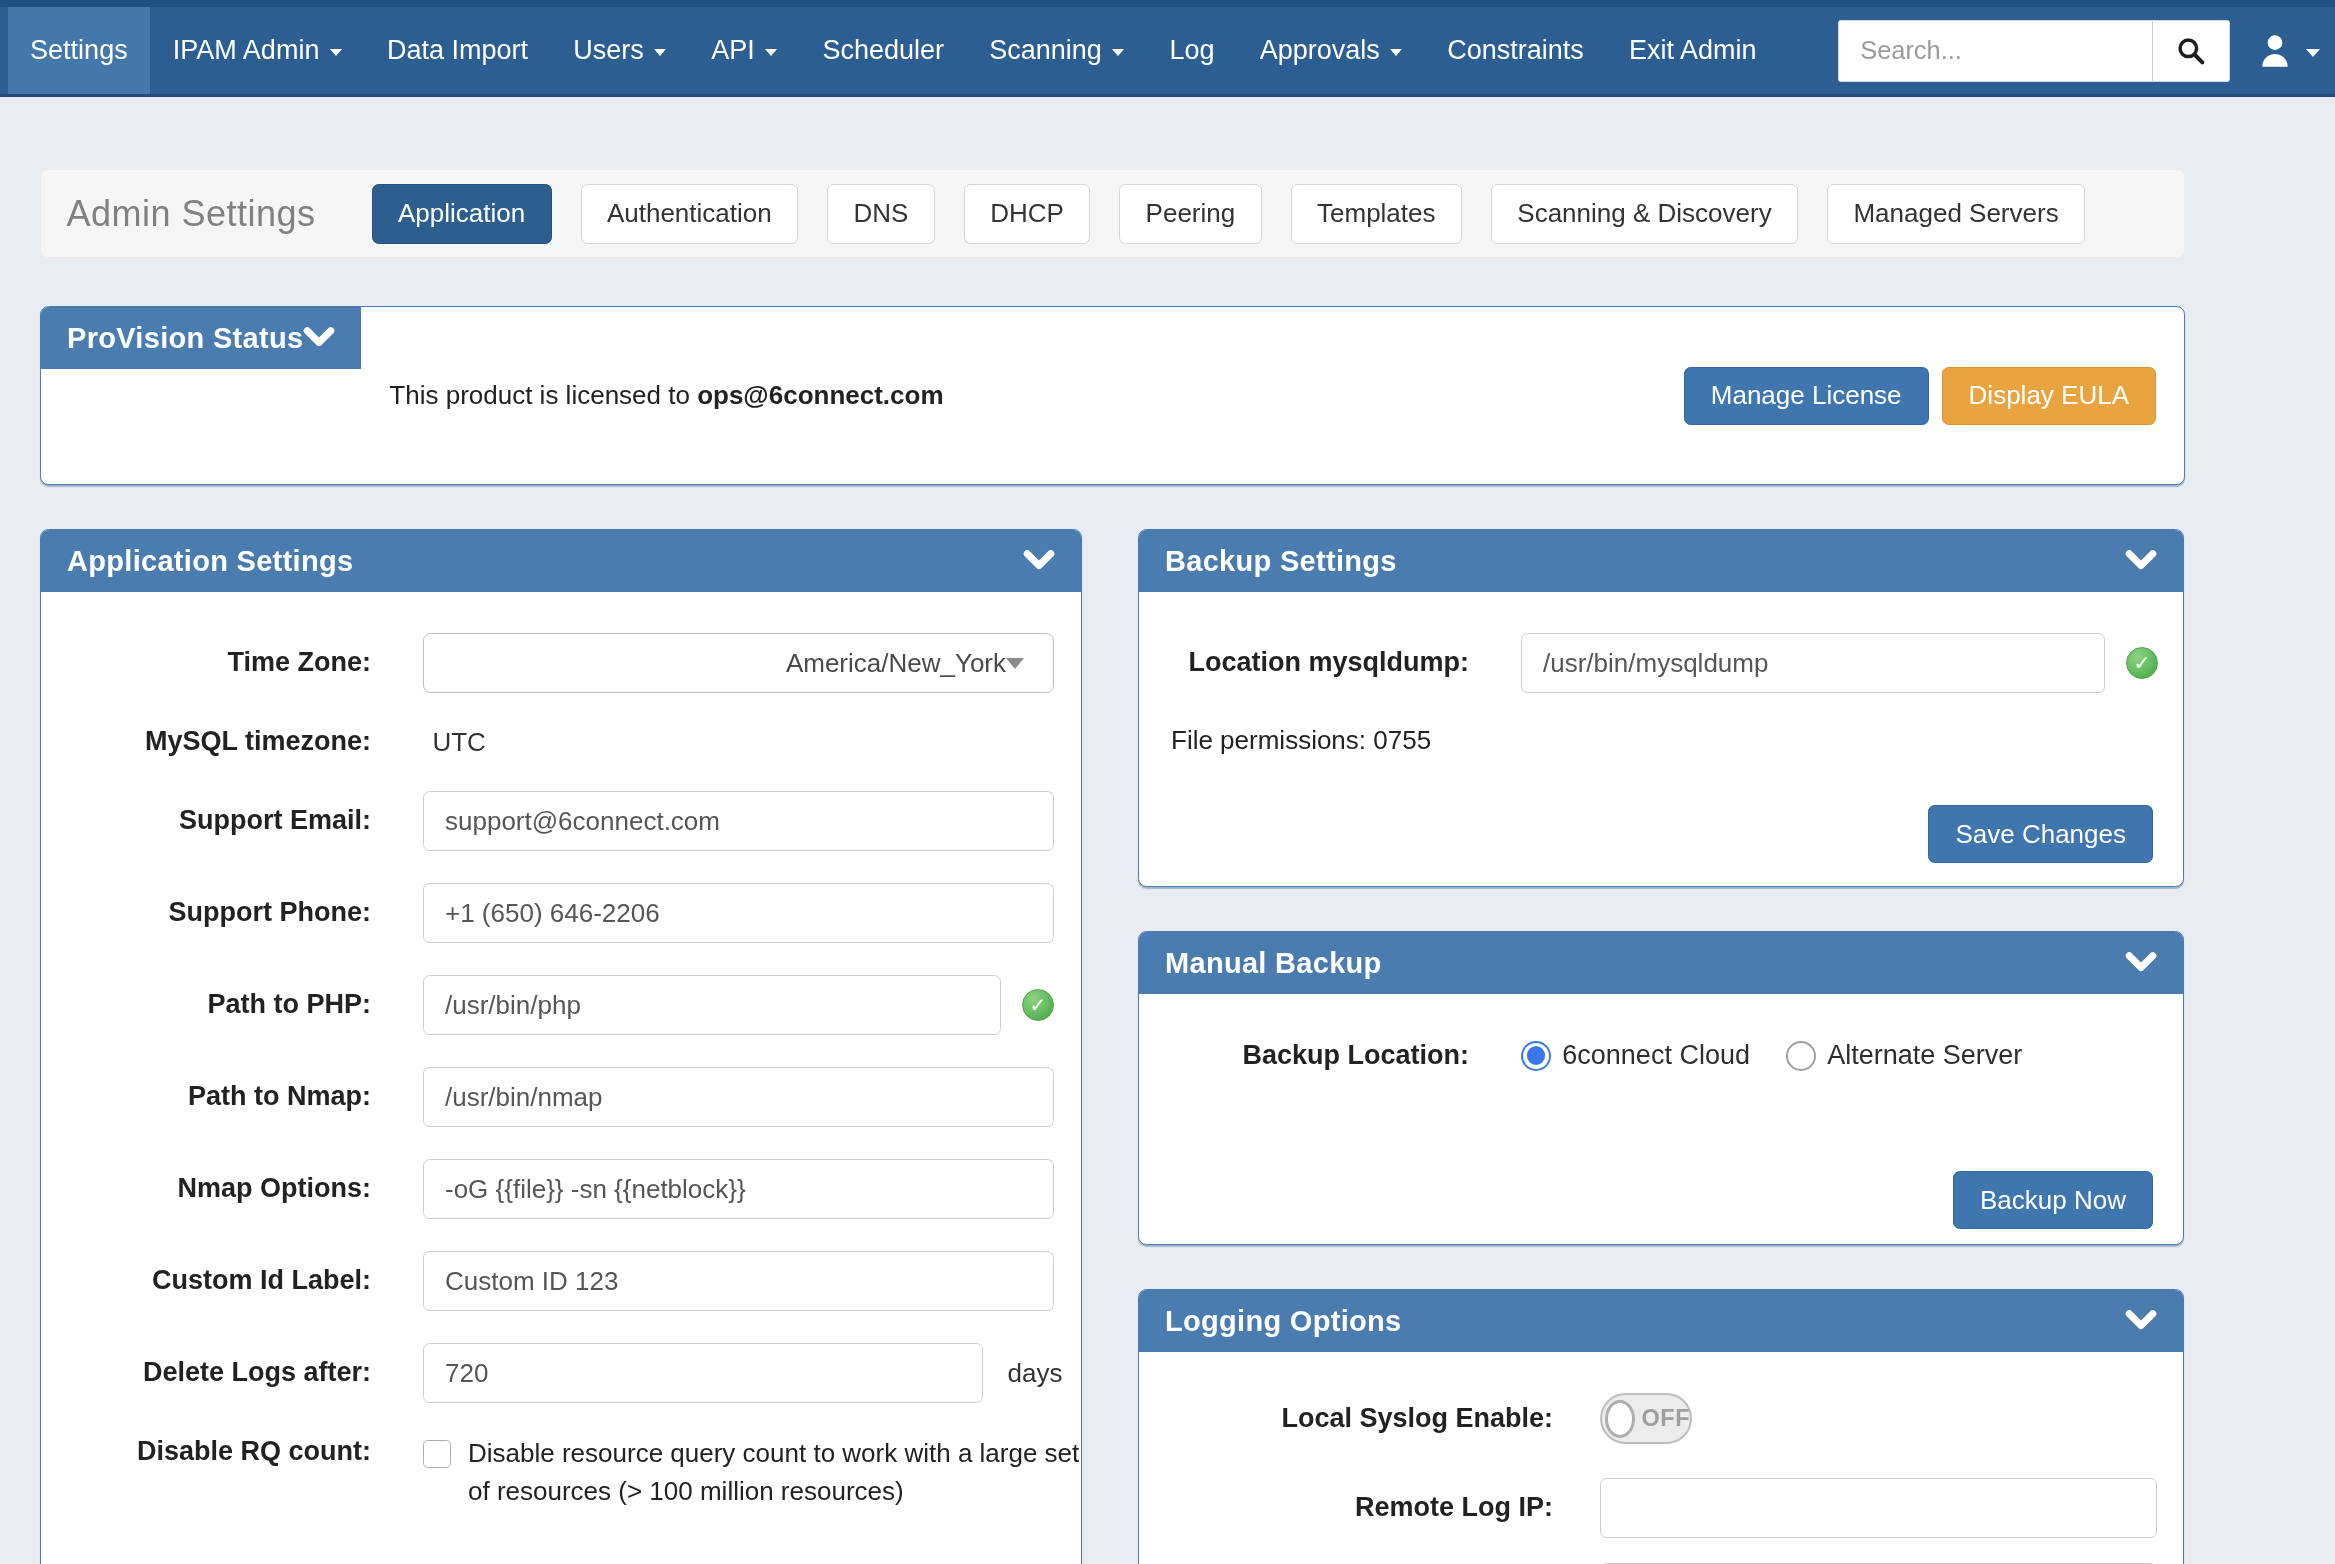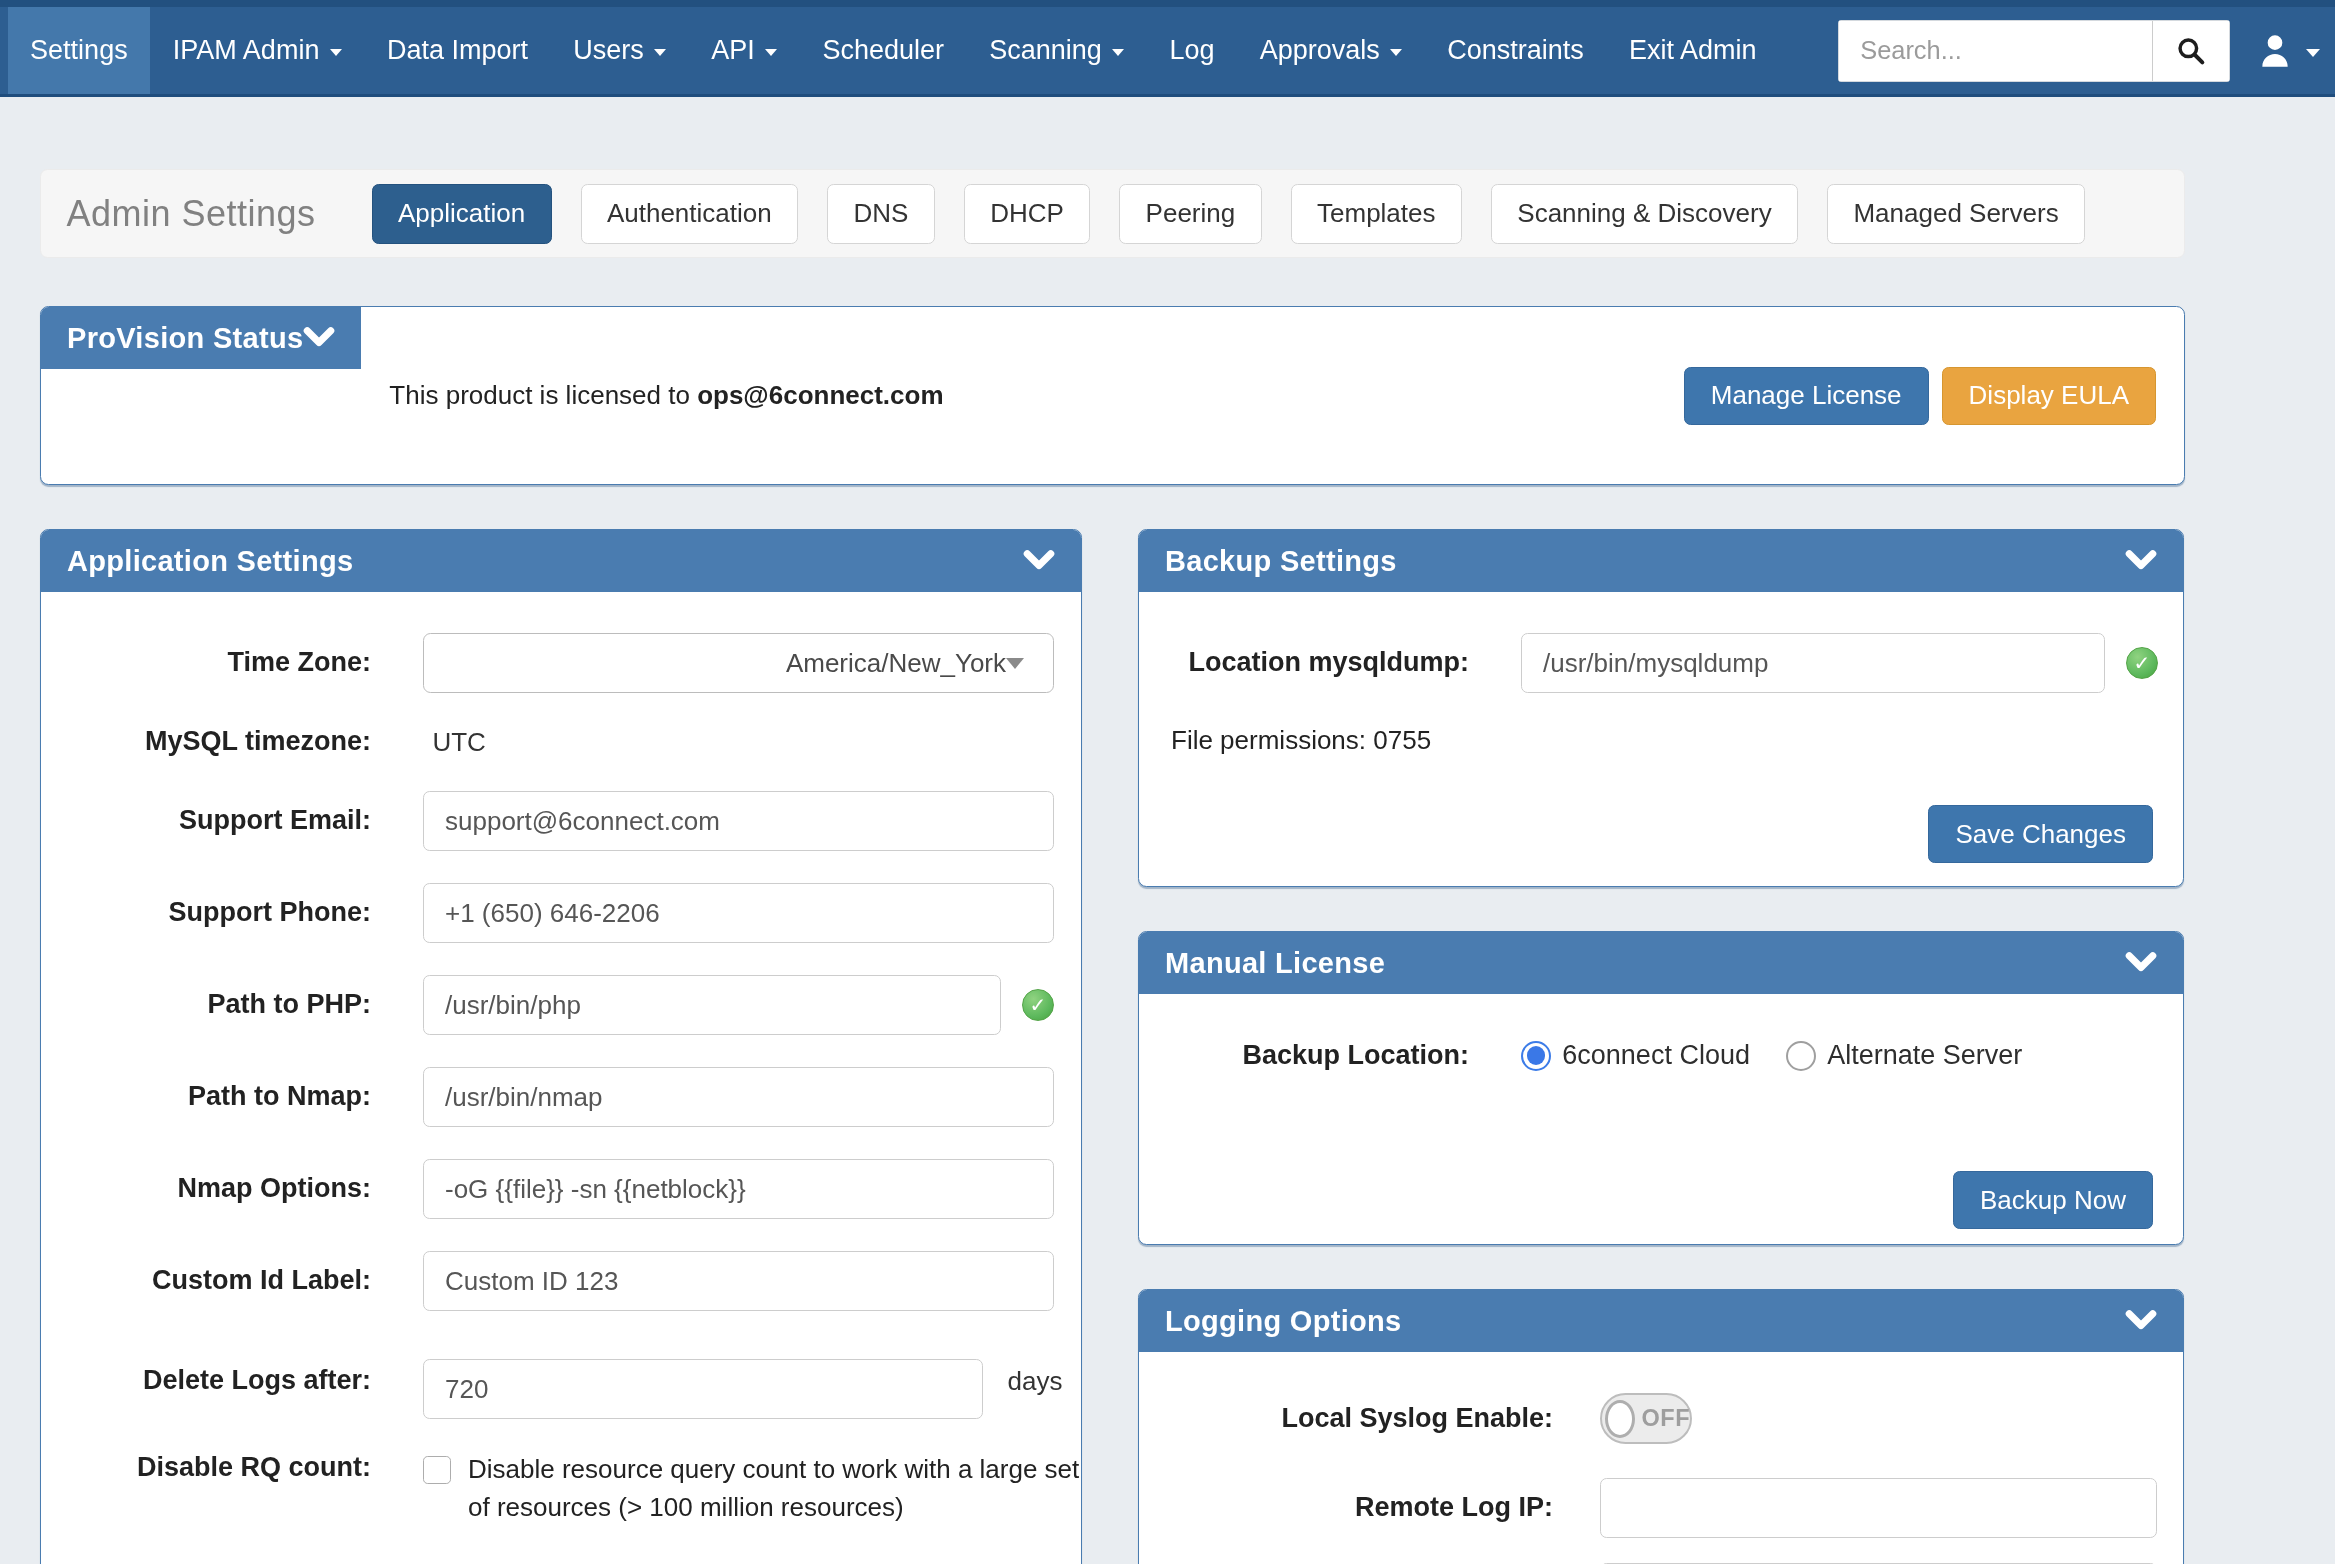--- a/index.html
+++ b/index.html
@@ -49,21 +49,21 @@
   .left-panel{width:1042px;height:1073px;}
   .right-col{width:1046px;display:flex;flex-direction:column;}
   .right-col .panel{width:1046px;}
 
   
   .panel-body{padding-top:41px;}
   .form-row{display:flex;align-items:center;margin:0 0 32px 0;}
   .flabel{width:330px;margin-right:52px;text-align:right;font-size:27px;font-weight:bold;color:#222;flex-shrink:0;line-height:1.25;}
   .tinput{box-sizing:border-box;height:60px;width:631px;border:1.9px solid #cdcdcd;border-radius:6.6px;padding:0 21px;font-size:26px;color:#565656;font-family:inherit;background:#fff;}
   .tinput.narrow{width:578px;}
-  .tinput.short{width:560px;margin-top:16px;}
+  .tinput.short{width:560px;}
   .static-row{min-height:34px;margin-bottom:32px;}
   .static-value{font-size:26px;color:#333;padding-left:9.4px;}
   .select{box-sizing:border-box;height:60px;width:631px;border:1.9px solid #bcbcbc;border-radius:7.5px;padding:0 29px;display:flex;align-items:center;justify-content:flex-end;font-size:26px;color:#4a4a4a;background:#fff;cursor:pointer;}
   .sel-caret{width:0;height:0;border-left:9.4px solid transparent;border-right:9.4px solid transparent;border-top:11.3px solid #8a8a8a;}
   .check-icon{width:32px;height:32px;margin-left:21px;border-radius:50%;background:radial-gradient(circle at 35% 30%, #90d381, #5cb85c 62%, #47a03c);border:1.9px solid #53a447;color:#fff;font-size:20px;font-weight:bold;display:flex;align-items:center;justify-content:center;flex-shrink:0;box-sizing:border-box;}
   .suffix{font-size:26px;color:#333;margin-left:24.5px;}
   .row-top{align-items:flex-start;}
   .chk-wrap{display:flex;align-items:flex-start;width:659px;}
   .checkbox{width:28px;height:28px;border:1.9px solid #adadad;border-radius:4.7px;background:#fff;margin-top:4.7px;flex-shrink:0;cursor:pointer;box-sizing:border-box;}
   .chk-text{font-size:26px;color:#222;line-height:1.45;margin-left:17px;}
@@ -295,21 +295,21 @@
             </div>
             <p class="fileperm">File permissions: 0755</p>
             <div class="btn-row">
               <button class="btn btn-blue">Save Changes</button>
             </div>
           </div>
         </section>
 
         <section class="panel manual-panel">
           <header class="panel-header">
-            <span class="panel-title">Manual License</span>
+            <span class="panel-title">Manual Backup</span>
             <button class="collapse-btn">
               <span style="display:flex;">
                 <svg width="32" height="21.7" viewBox="0 0 34 23" fill="none">
                     <path d="M4.5 4 L17 16.5 L29.5 4" stroke="#ffffff" stroke-width="7.5" stroke-linecap="round" stroke-linejoin="round"></path>
                   </svg>
               </span>
             </button>
           </header>
           <div class="panel-body" style="display:flex;flex-direction:column;flex:1;">
             <div class="form-row radio-row">

